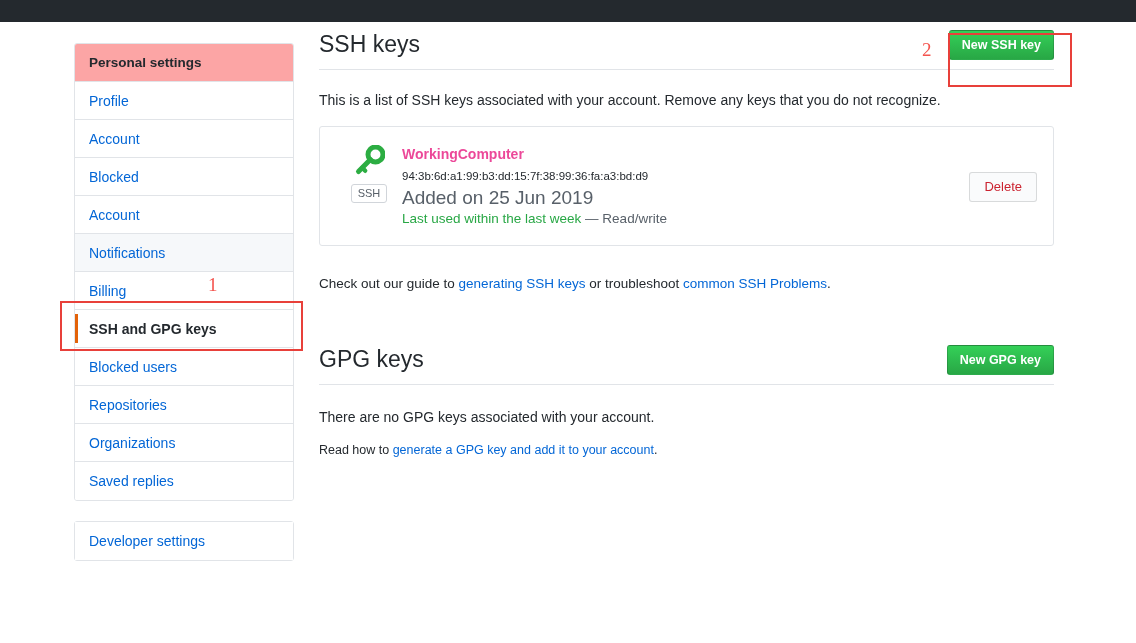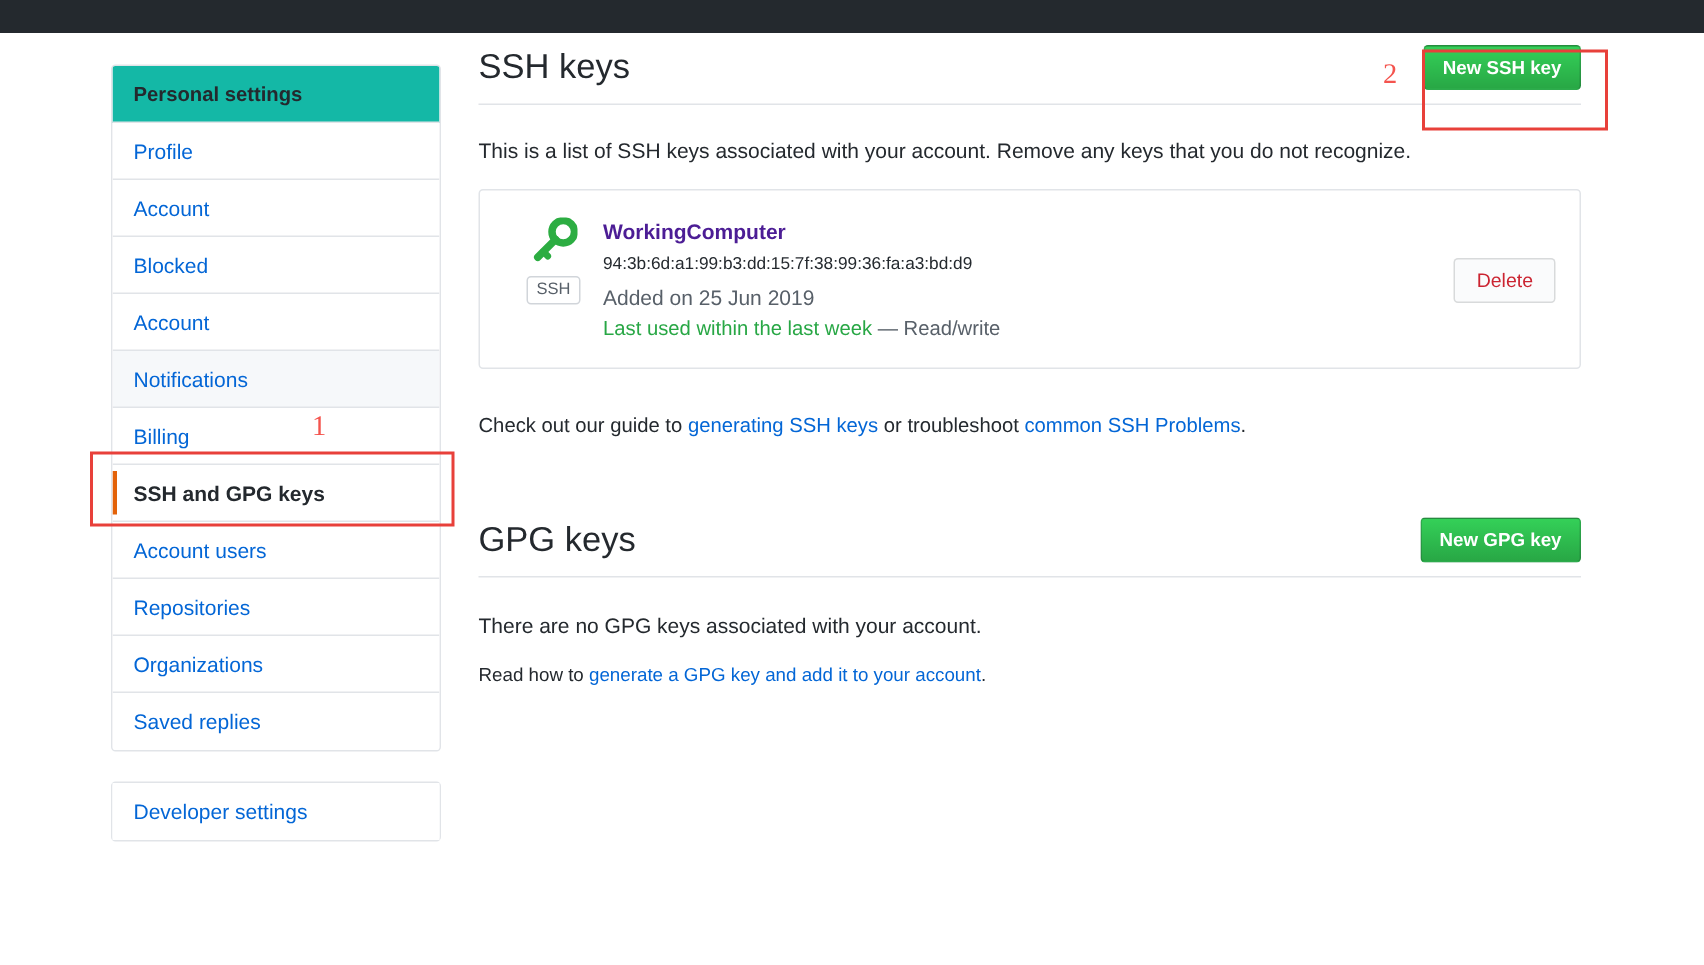--- a/index.html
+++ b/index.html
@@ -39,21 +39,21 @@
     color: #0366d6;
     border-bottom: 1px solid #e1e4e8;
     background: #fff;
     text-decoration: none;
     white-space: nowrap;
   }
   .nav-item:last-child { border-bottom: none; }
   .nav-item.header {
     color: #24292e;
     font-weight: bold;
-    background: #14b8a6;
+    background: #fca5a5;
     font-size: 13.5px;
   }
   .nav-item.tinted { background: #f6f8fa; }
   .nav-item.selected {
     color: #24292e;
     font-weight: bold;
     background: #fff;
   }
   .nav-item.selected::before {
     content: "";
@@ -129,29 +129,29 @@
     margin-top: 7px;
     border: 1px solid #d1d5da;
     border-radius: 3px;
     font-size: 11px;
     color: #586069;
     padding: 1px 6px;
     line-height: 15px;
     background: #fff;
   }
   .key-body { flex: 1 1 auto; padding-top: 1px; }
-  .key-title { font-size: 14px; font-weight: bold; color: #4c1d95; line-height: 20px; }
+  .key-title { font-size: 14px; font-weight: bold; color: #ec4899; line-height: 20px; }
   .key-fingerprint {
     font-family: Liberation Sans, sans-serif;
     font-size: 11.5px;
     color: #24292e;
     line-height: 20px;
     margin-top: 2px;
   }
-  .key-added { font-size: 14px; color: #586069; line-height: 20px; margin-top: 2px; }
+  .key-added { font-size: 19px; color: #586069; line-height: 20px; margin-top: 2px; }
   .key-lastused { font-size: 13.5px; line-height: 20px; margin-top: 1px; }
   .used-green { color: #28a745; }
   .used-gray { color: #586069; }
   .btn-delete {
     position: absolute; right: 16px; top: 45px;
     background: #fafbfc;
     border: 1px solid rgba(27,31,35,0.15);
     border-radius: 3px;
     color: #cb2431;
     font-size: 13px;
@@ -217,21 +217,21 @@
       <a class="nav-item tinted" href="#">
         <span>Notifications</span>
       </a>
       <a class="nav-item" href="#">
         <span>Billing</span>
       </a>
       <a class="nav-item selected" href="#">
         <span>SSH and GPG keys</span>
       </a>
       <a class="nav-item" href="#">
-        <span>Account users</span>
+        <span>Blocked users</span>
       </a>
       <a class="nav-item" href="#">
         <span>Repositories</span>
       </a>
       <a class="nav-item" href="#">
         <span>Organizations</span>
       </a>
       <a class="nav-item" href="#">
         <span>Saved replies</span>
       </a>

